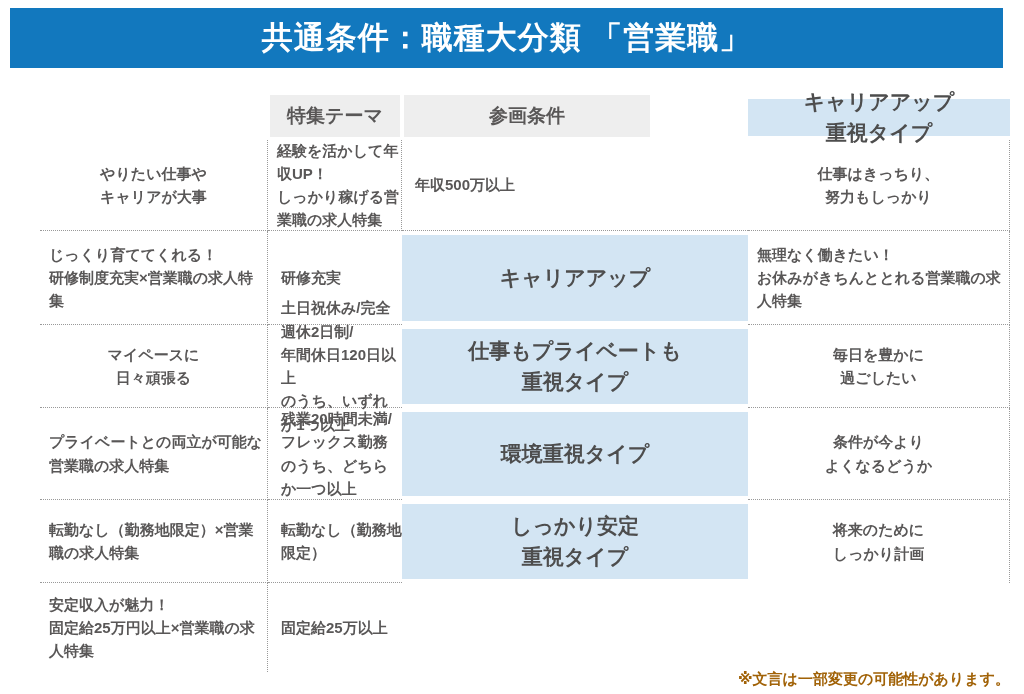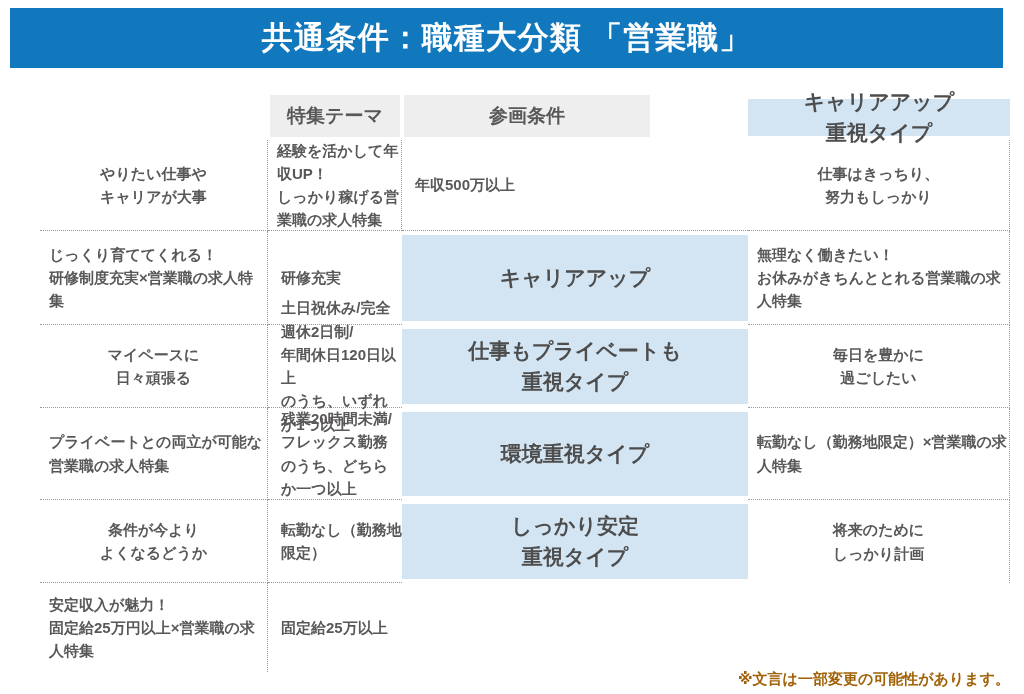--- a/index.html
+++ b/index.html
@@ -101,23 +101,23 @@
   <div class="ccell orient bb">毎日を豊かに
 過ごしたい</div>
   <div class="ccell theme bb">プライベートとの両立が可能な営業職の求人特集</div>
   <div class="ccell cond bb">残業20時間未満/
 フレックス勤務
 のうち、どちらか一つ以上</div>
 
   <div class="lcell">
     <div class="lblock">環境重視タイプ</div>
   </div>
-  <div class="ccell theme bb">転勤なし（勤務地限定）×営業職の求人特集</div>
   <div class="ccell orient bb">条件が今より
 よくなるどうか</div>
+  <div class="ccell theme bb">転勤なし（勤務地限定）×営業職の求人特集</div>
   <div class="ccell cond bb">転勤なし（勤務地限定）</div>
 
   <div class="lcell">
     <div class="lblock">しっかり安定
 重視タイプ</div>
   </div>
   <div class="ccell orient">将来のために
 しっかり計画</div>
   <div class="ccell theme">安定収入が魅力！
 固定給25万円以上×営業職の求人特集</div>

